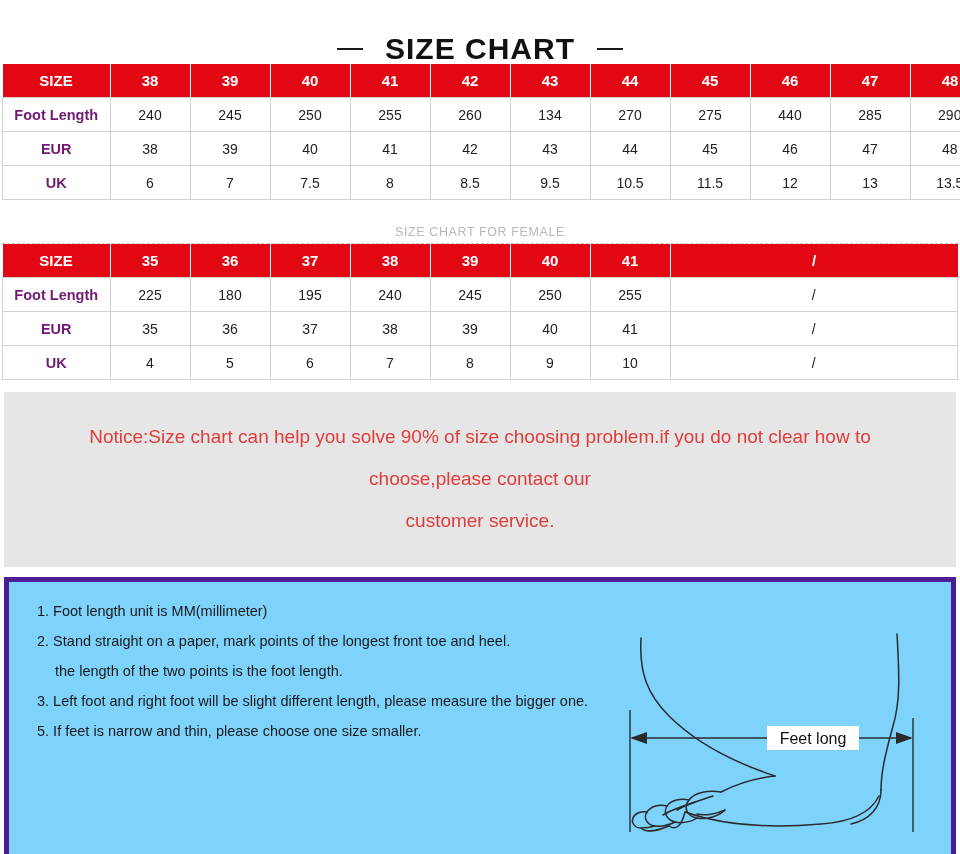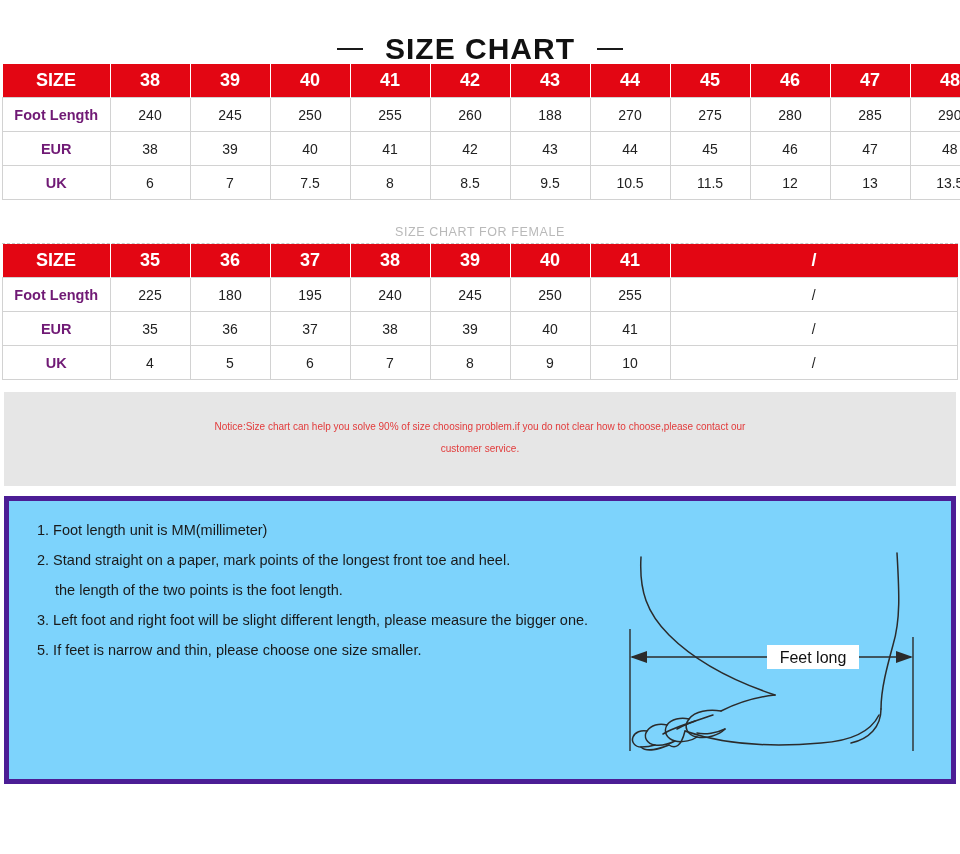--- a/index.html
+++ b/index.html
@@ -78,21 +78,21 @@
     text-align: center;
     height: 33px;
     font-size: 14px;
     color: #222222;
     padding: 0;
   }
   .size-table thead th {
     background: #e30613;
     color: #ffffff;
     font-weight: bold;
-    font-size: 18px;
+    font-size: 15px;
     border-color: #e30613;
     border-left: 1px solid #ffffff;
     border-right: 1px solid #ffffff;
     border-top: none;
     border-bottom: none;
   }
   .size-table thead th.first-head {
     border-left: none;
   }
   .size-table thead th.last-head {
@@ -110,21 +110,21 @@
   .col-label { width: 107px; }
   .col-cell  { width: 79px; }
 
   
   .notice {
     background: #e6e6e6;
     margin: 12px 4px 0 4px;
     padding: 24px 40px 26px 40px;
     text-align: center;
     color: #e23b3b;
-    font-size: 10px;
+    font-size: 19px;
     line-height: 2.2;
     box-sizing: border-box;
   }
 
   
   .bottom-box {
     margin: 10px 4px 0 4px;
     border: 5px solid #4c1d95;
     height: 288px;
     position: relative;
@@ -187,24 +187,24 @@
       </tr>
     </thead>
     <tbody>
       <tr>
         <th>Foot Length</th>
         <td>240</td>
         <td>245</td>
         <td>250</td>
         <td>255</td>
         <td>260</td>
-        <td>188</td>
+        <td>134</td>
         <td>270</td>
         <td>275</td>
-        <td>280</td>
+        <td>440</td>
         <td>285</td>
         <td>290</td>
       </tr>
       <tr>
         <th>EUR</th>
         <td>38</td>
         <td>39</td>
         <td>40</td>
         <td>41</td>
         <td>42</td>

